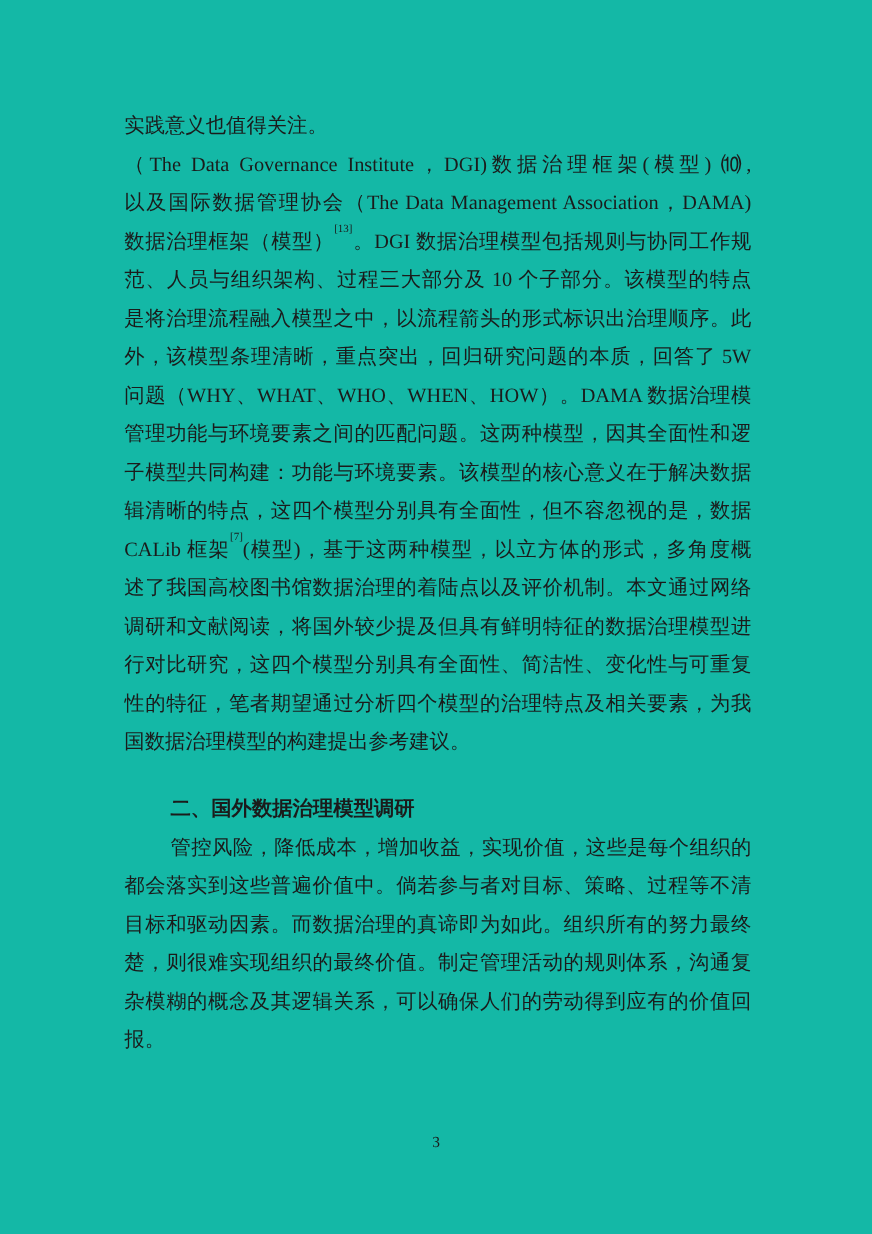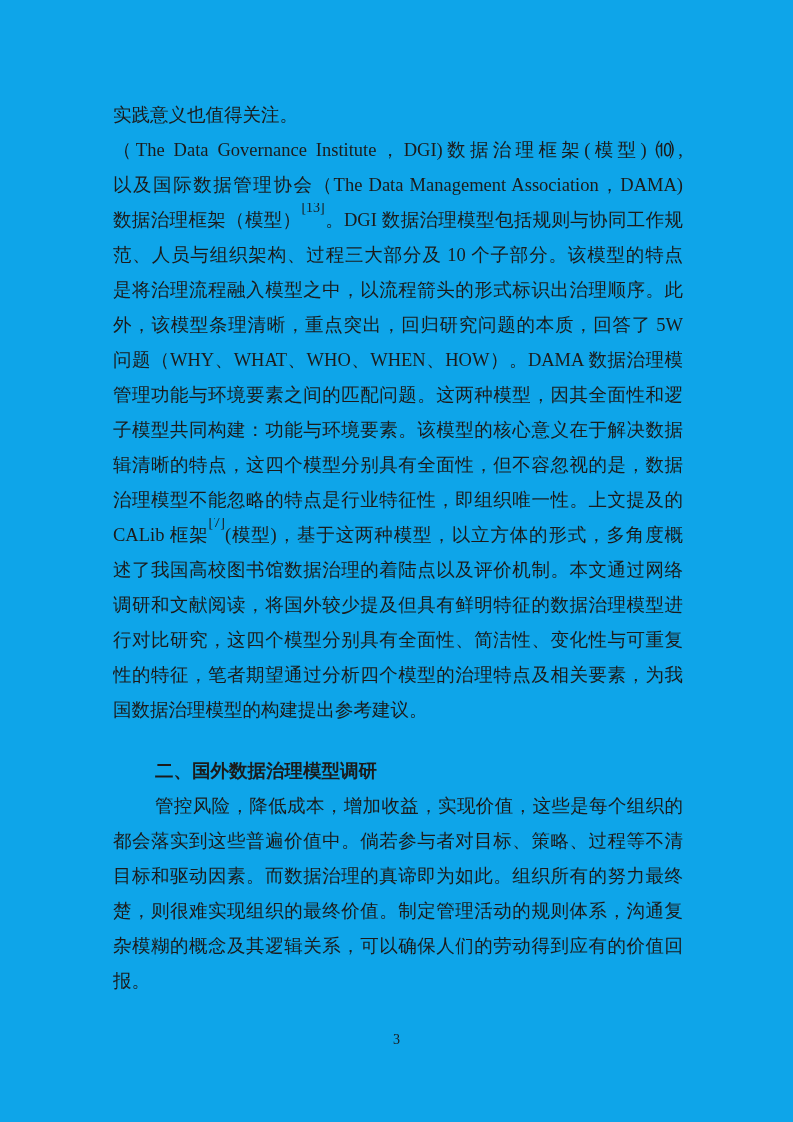--- a/index.html
+++ b/index.html
@@ -5,21 +5,21 @@
   html, body {
     margin: 0;
     padding: 0;
     background: #ffffff;
     font-family: "Liberation Serif", "DejaVu Serif", serif;
   }
   .page {
     position: relative;
     width: 793px;
     height: 1122px;
-    background: #0ea5e9;
+    background: #14b8a6;
     overflow: hidden;
     color: #1b1b1b;
   }
   .content {
     position: absolute;
     left: 113px;
     top: 98px;
     width: 570px;
   }
   .para { margin: 0; padding: 0; }
@@ -36,21 +36,21 @@
     text-align-last: left;
   }
   .line.indent {
     text-indent: 42px;
   }
   .para.heading .line {
     font-weight: 700;
     margin-top: 26px;
   }
   .line sup {
-    font-size: 14px;
+    font-size: 10px;
     line-height: 0;
     position: relative;
     top: -7px;
     letter-spacing: 0;
   }
   .footer {
     position: absolute;
     left: 0;
     top: 1030px;
     width: 793px;
@@ -72,21 +72,20 @@
         <div class="line"><span>（The Data Governance Institute，DGI)数据治理框架(模型) ⑽,</span></div>
         <div class="line"><span>以及国际数据管理协会（The Data Management Association，DAMA)</span></div>
         <div class="line"><span>数据治理框架（模型）</span><sup>[13]</sup><span>。DGI 数据治理模型包括规则与协同工作规</span></div>
         <div class="line"><span>范、人员与组织架构、过程三大部分及 10 个子部分。该模型的特点</span></div>
         <div class="line"><span>是将治理流程融入模型之中，以流程箭头的形式标识出治理顺序。此</span></div>
         <div class="line"><span>外，该模型条理清晰，重点突出，回归研究问题的本质，回答了 5W</span></div>
         <div class="line"><span>问题（WHY、WHAT、WHO、WHEN、HOW）。DAMA 数据治理模型通过两个</span></div>
         <div class="line"><span>管理功能与环境要素之间的匹配问题。这两种模型，因其全面性和逻</span></div>
         <div class="line"><span>子模型共同构建：功能与环境要素。该模型的核心意义在于解决数据</span></div>
         <div class="line"><span>辑清晰的特点，这四个模型分别具有全面性，但不容忽视的是，数据</span></div>
-        <div class="line"><span>治理模型不能忽略的特点是行业特征性，即组织唯一性。上文提及的</span></div>
         <div class="line"><span>CALib 框架</span><sup>[7]</sup><span>(模型)，基于这两种模型，以立方体的形式，多角度概</span></div>
         <div class="line"><span>述了我国高校图书馆数据治理的着陆点以及评价机制。本文通过网络</span></div>
         <div class="line"><span>调研和文献阅读，将国外较少提及但具有鲜明特征的数据治理模型进</span></div>
         <div class="line"><span>行对比研究，这四个模型分别具有全面性、简洁性、变化性与可重复</span></div>
         <div class="line"><span>性的特征，笔者期望通过分析四个模型的治理特点及相关要素，为我</span></div>
         <div class="line end"><span>国数据治理模型的构建提出参考建议。</span></div>
       </div>
       <div class="para heading">
         <div class="line indent end"><span>二、国外数据治理模型调研</span></div>
       </div>

